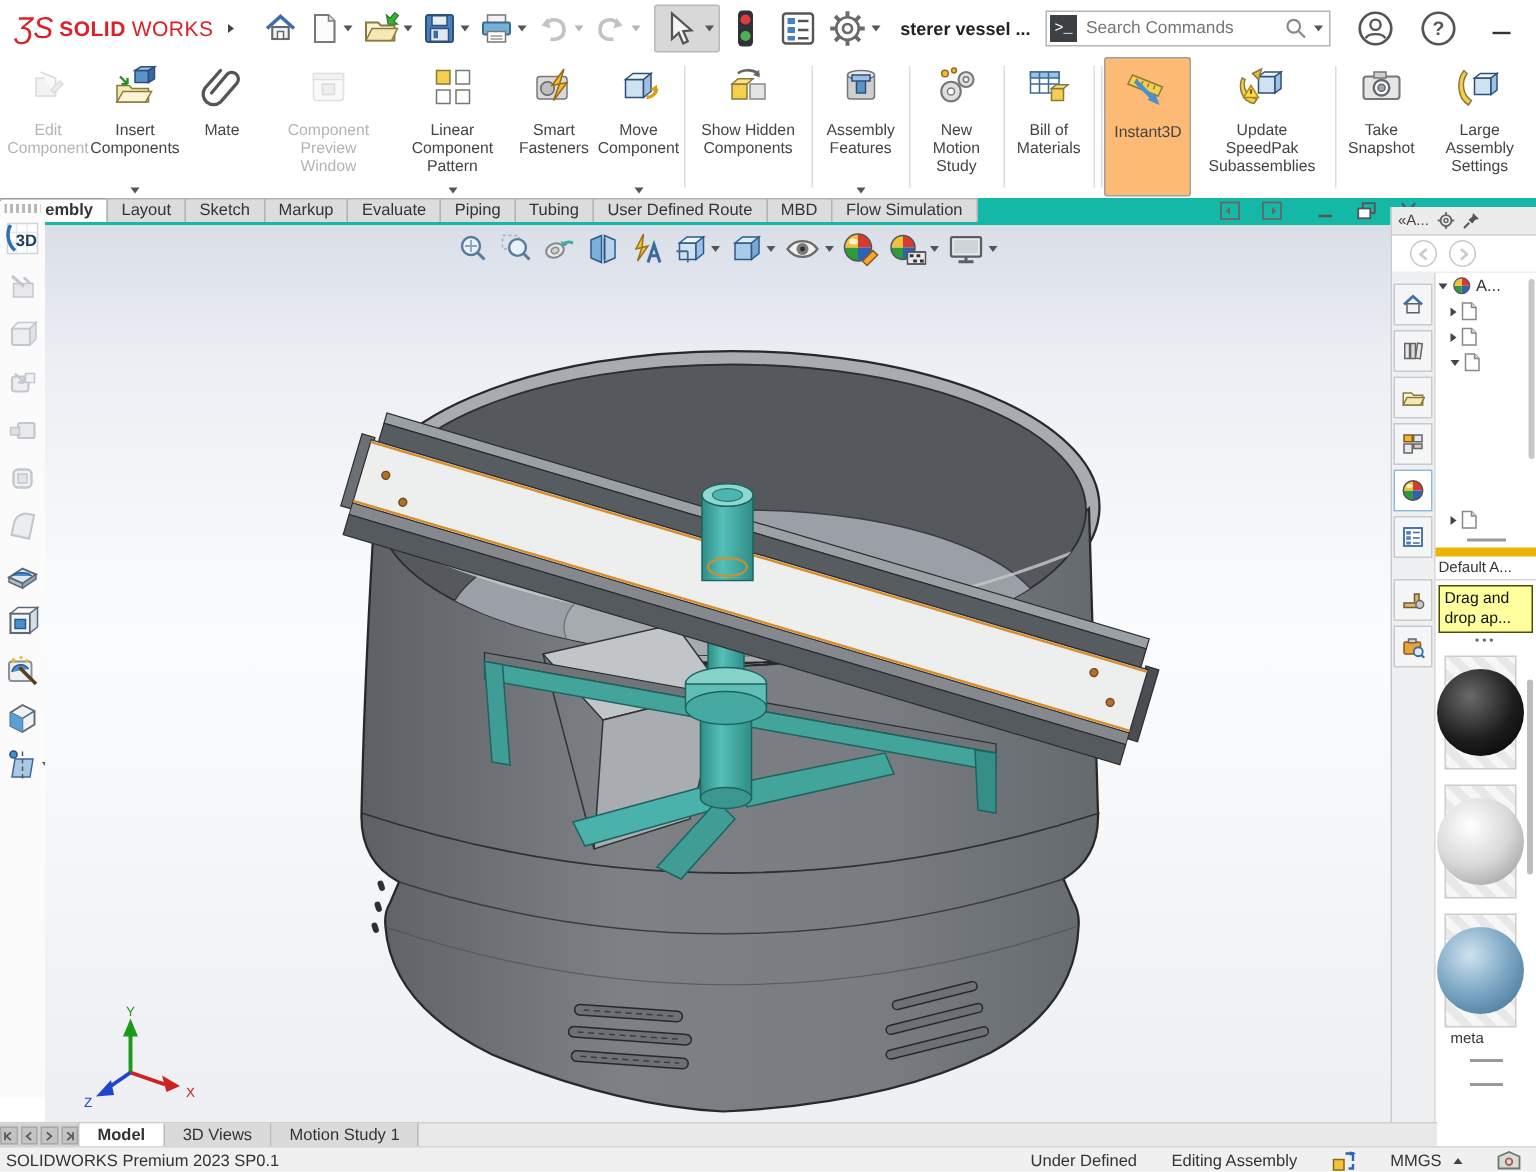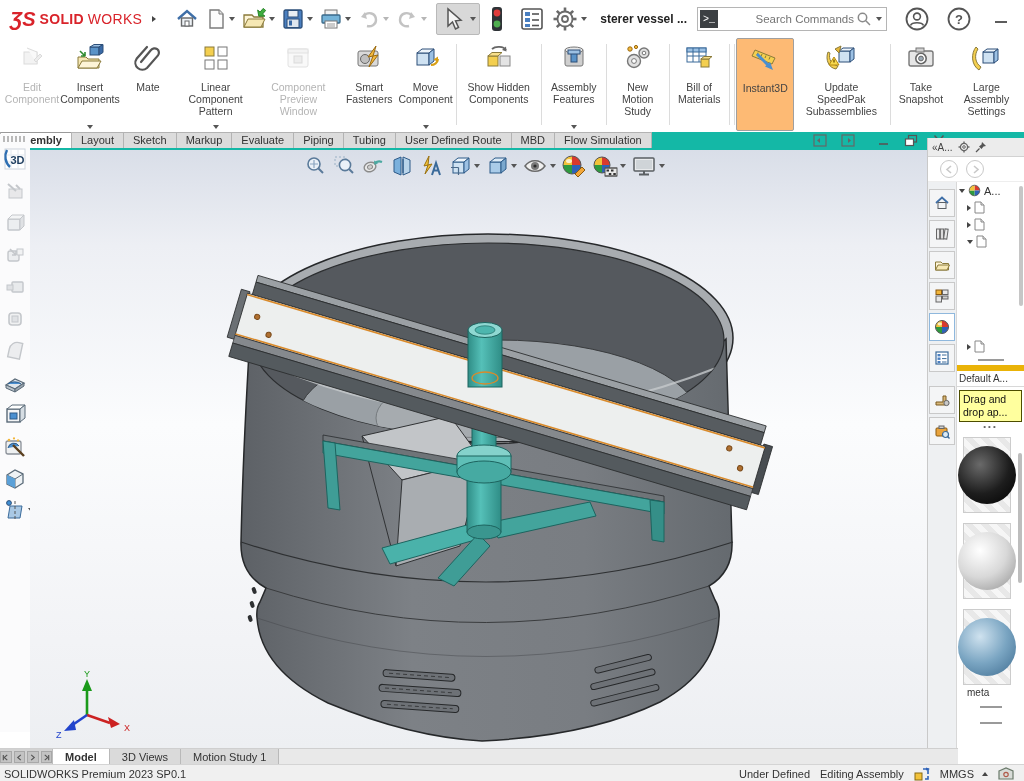--- a/index.html
+++ b/index.html
@@ -6,29 +6,29 @@
   #app{position:relative;width:1024px;height:781px;overflow:hidden;background:#fff;font-size:11px;color:#333;}
   .abs{position:absolute;}
   .row{display:flex;align-items:center;}
   .car{width:0;height:0;border-left:3px solid transparent;border-right:3px solid transparent;border-top:4px solid #555;display:inline-block;}
   .car.dis{border-top-color:#b6b6b6;}
   .carR{width:0;height:0;border-top:3px solid transparent;border-bottom:3px solid transparent;border-left:4px solid #444;display:inline-block;}
   .carD{width:0;height:0;border-left:3px solid transparent;border-right:3px solid transparent;border-top:4px solid #444;display:inline-block;}
   
   #titlebar{left:0;top:0;width:1024px;height:38px;background:#fff;border-bottom:1px solid #e3e3e3;}
   .logo{display:flex;align-items:center;gap:4px;padding:0 8px 0 10px;height:38px;}
-  .logo .mark{color:#d9232a;font-size:20px;font-weight:bold;font-style:italic;text-align:right;}
+  .logo .mark{color:#d9232a;font-size:20px;font-weight:normal;font-style:italic;text-align:right;}
   .logo .b{color:#d9232a;font-weight:bold;font-size:14px;letter-spacing:.3px;}
   .logo .l{color:#d9232a;font-size:14px;letter-spacing:.3px;}
   .tbtn{height:30px;display:flex;align-items:center;gap:2px;padding:0 3px;border-radius:2px;}
   .tbtn.pressed{background:#d8d8d8;border:1px solid #b9b9b9;}
   .vsep{width:1px;height:30px;background:#e0e0e0;margin:0 4px;}
   #searchbox{width:188px;height:22px;border:1px solid #b5b5b5;display:flex;align-items:center;background:#fff;}
   #searchbox .glyphbox{width:18px;height:18px;background:#3c4043;color:#fff;font-family:"Liberation Mono",monospace;font-size:10px;display:flex;align-items:center;justify-content:center;margin:0 4px 0 2px;}
-  #searchbox input{flex:1;border:0;outline:none;font-size:11.5px;color:#777;font-family:"Liberation Sans",sans-serif;min-width:0;background:transparent;text-align:right;}
+  #searchbox input{flex:1;border:0;outline:none;font-size:11.5px;color:#777;font-family:"Liberation Sans",sans-serif;min-width:0;background:transparent;}
   .doc-title{font-weight:bold;font-size:12px;color:#222;margin:0 10px;white-space:nowrap;}
   
   #ribbon{left:0;top:38px;width:1024px;height:94px;background:#fff;border-bottom:1px solid #d6d6d6;}
   .rwrap{display:flex;align-items:stretch;height:93px;padding-left:4px;}
   .ritem{display:flex;flex-direction:column;align-items:center;justify-content:flex-start;padding:5px 5px 2px;min-width:46px;max-width:84px;text-align:center;color:#444;}
   .ritem .ric{height:30px;display:flex;align-items:center;justify-content:center;}
   .ritem .rlb{font-size:10.5px;line-height:1.15;margin-top:8px;}
   .ritem .rdrop{height:10px;margin-top:auto;display:flex;align-items:flex-end;}
   .ritem.disabled{color:#b4b4b4;}
   .ritem.disabled svg{opacity:.35;filter:grayscale(1);}
@@ -73,21 +73,21 @@
   .minidash{width:22px;height:2px;background:#9a9a9a;margin:8px auto 0;}
   
   #doctabs{left:0;top:748px;width:958px;height:16px;background:#e9e9e9;border-top:1px solid #cfcfcf;display:flex;align-items:stretch;}
   #doctabs .navpad{width:52px;background:#d2d2d2;display:flex;align-items:center;justify-content:center;gap:2px;border-right:1px solid #bdbdbd;}
   .navbtn{width:10px;height:10px;background:#c3c3c3;border:1px solid #a8a8a8;display:flex;align-items:center;justify-content:center;}
   .dtab{padding:0 12px;font-size:11px;display:flex;align-items:center;background:#dadada;border-right:1px solid #b9b9b9;color:#333;}
   .dtab.active{background:#fff;font-weight:bold;}
   
   #statusbar{left:0;top:764px;width:1024px;height:17px;background:#f0f0f0;border-top:1px solid #d4d4d4;display:flex;align-items:center;font-size:11px;color:#333;}
   #statusbar .left{padding-left:4px;flex:1;}
-  #statusbar .right{display:flex;align-items:center;gap:10px;padding-right:10px;}
+  #statusbar .right{display:flex;align-items:center;gap:23px;padding-right:10px;}
   .tri-up{width:0;height:0;border-left:3px solid transparent;border-right:3px solid transparent;border-bottom:4px solid #444;}
 </style>
 </head>
 <body>
 
 <div id="app">
 
   <div id="titlebar" class="abs row">
     <div class="logo">
       <span class="mark">ƷS</span>
@@ -259,44 +259,44 @@
       </div>
       <div class="ritem">
         <div class="ric">
             <svg width="30" height="30" viewBox="0 0 30 30">
               <path d="M8 19 L18 7 a4.4 4.4 0 0 1 7 5.4 L14 25 a7 7 0 0 1 -10.4 -9.2 L14 4" fill="none" stroke="#555" stroke-width="2.2" stroke-linecap="round"></path>
             </svg>
           </div>
         <div class="rlb">Mate</div>
           <div class="rdrop"></div>
       </div>
+      <div class="ritem disabled">
+        <div class="ric">
+            <svg width="28" height="28" viewBox="0 0 28 28">
+              <rect x="4" y="5" width="20" height="18" rx="2" fill="#eee" stroke="#aaa"></rect>
+              <rect x="4" y="5" width="20" height="4" fill="#ddd" stroke="#aaa"></rect>
+              <rect x="10" y="12" width="8" height="7" fill="#ccc" stroke="#999"></rect>
+            </svg>
+          </div>
+        <div class="rlb">Component Preview Window</div>
+          <div class="rdrop"></div>
+      </div>
       <div class="ritem">
         <div class="ric">
             <svg width="30" height="30" viewBox="0 0 30 30">
               <rect x="4" y="4" width="9" height="9" fill="#f4cf4f" stroke="#8a7a3a"></rect>
               <rect x="17" y="4" width="9" height="9" fill="#fff" stroke="#777"></rect>
               <rect x="4" y="17" width="9" height="9" fill="#fff" stroke="#777"></rect>
               <rect x="17" y="17" width="9" height="9" fill="#fff" stroke="#777"></rect>
             </svg>
           </div>
         <div class="rlb">Linear Component Pattern</div>
           <div class="rdrop">
             <span class="car"></span>
           </div>
-      </div>
-      <div class="ritem disabled">
-        <div class="ric">
-            <svg width="28" height="28" viewBox="0 0 28 28">
-              <rect x="4" y="5" width="20" height="18" rx="2" fill="#eee" stroke="#aaa"></rect>
-              <rect x="4" y="5" width="20" height="4" fill="#ddd" stroke="#aaa"></rect>
-              <rect x="10" y="12" width="8" height="7" fill="#ccc" stroke="#999"></rect>
-            </svg>
-          </div>
-        <div class="rlb">Component Preview Window</div>
-          <div class="rdrop"></div>
       </div>
       <div class="ritem">
         <div class="ric">
             <svg width="30" height="30" viewBox="0 0 30 30">
               <rect x="4" y="8" width="20" height="15" rx="2" fill="#d9d9d9" stroke="#777"></rect>
               <circle cx="11" cy="16" r="4.5" fill="#bfbfbf" stroke="#666"></circle>
               <path d="M22 3 L14 14 L19 13 L15 24 L24 12 L19 13 Z" fill="#f4b93f" stroke="#9a6a10" stroke-width="1"></path>
             </svg>
           </div>
         <div class="rlb">Smart Fasteners</div>

